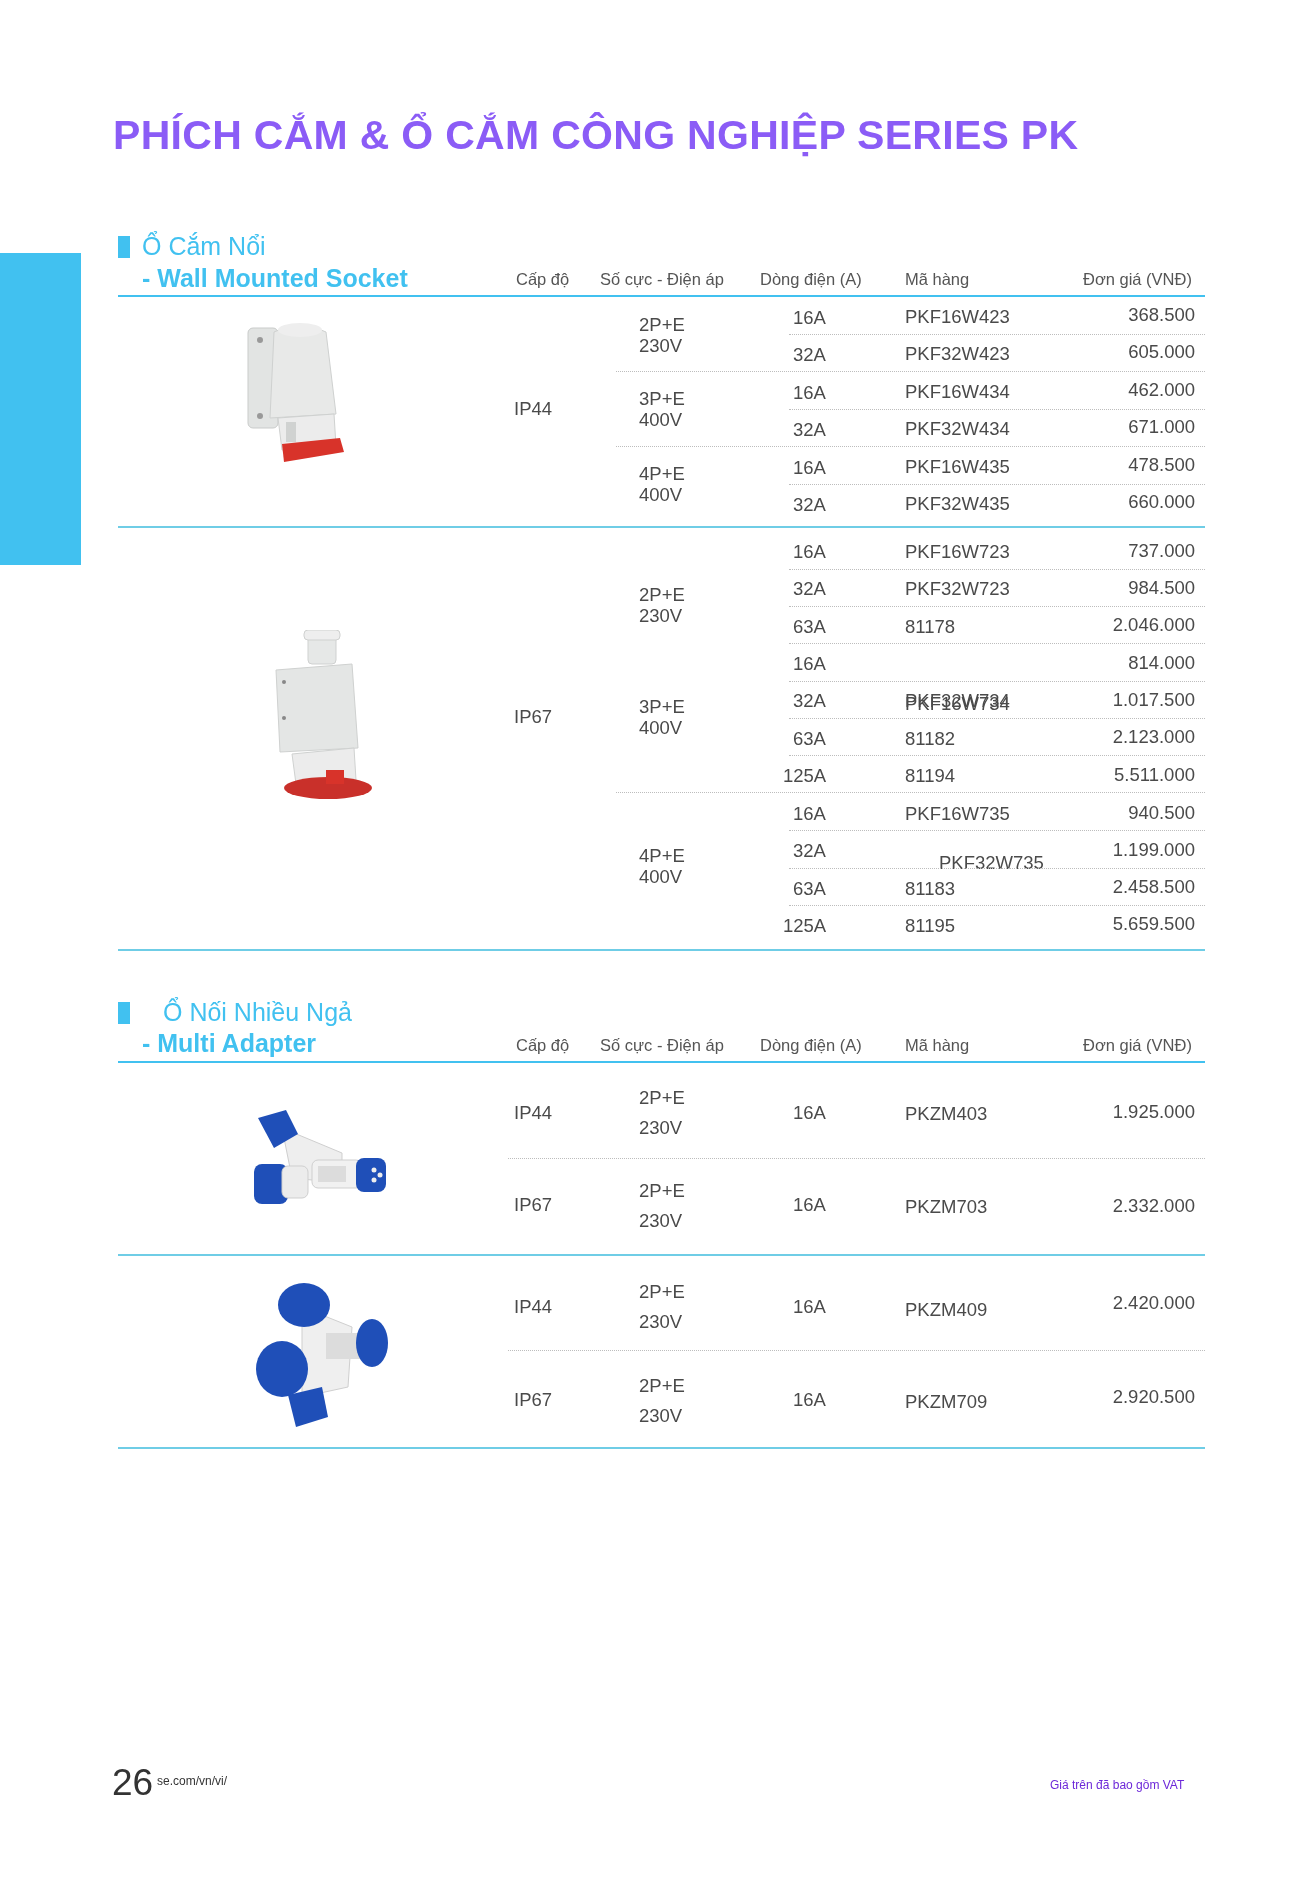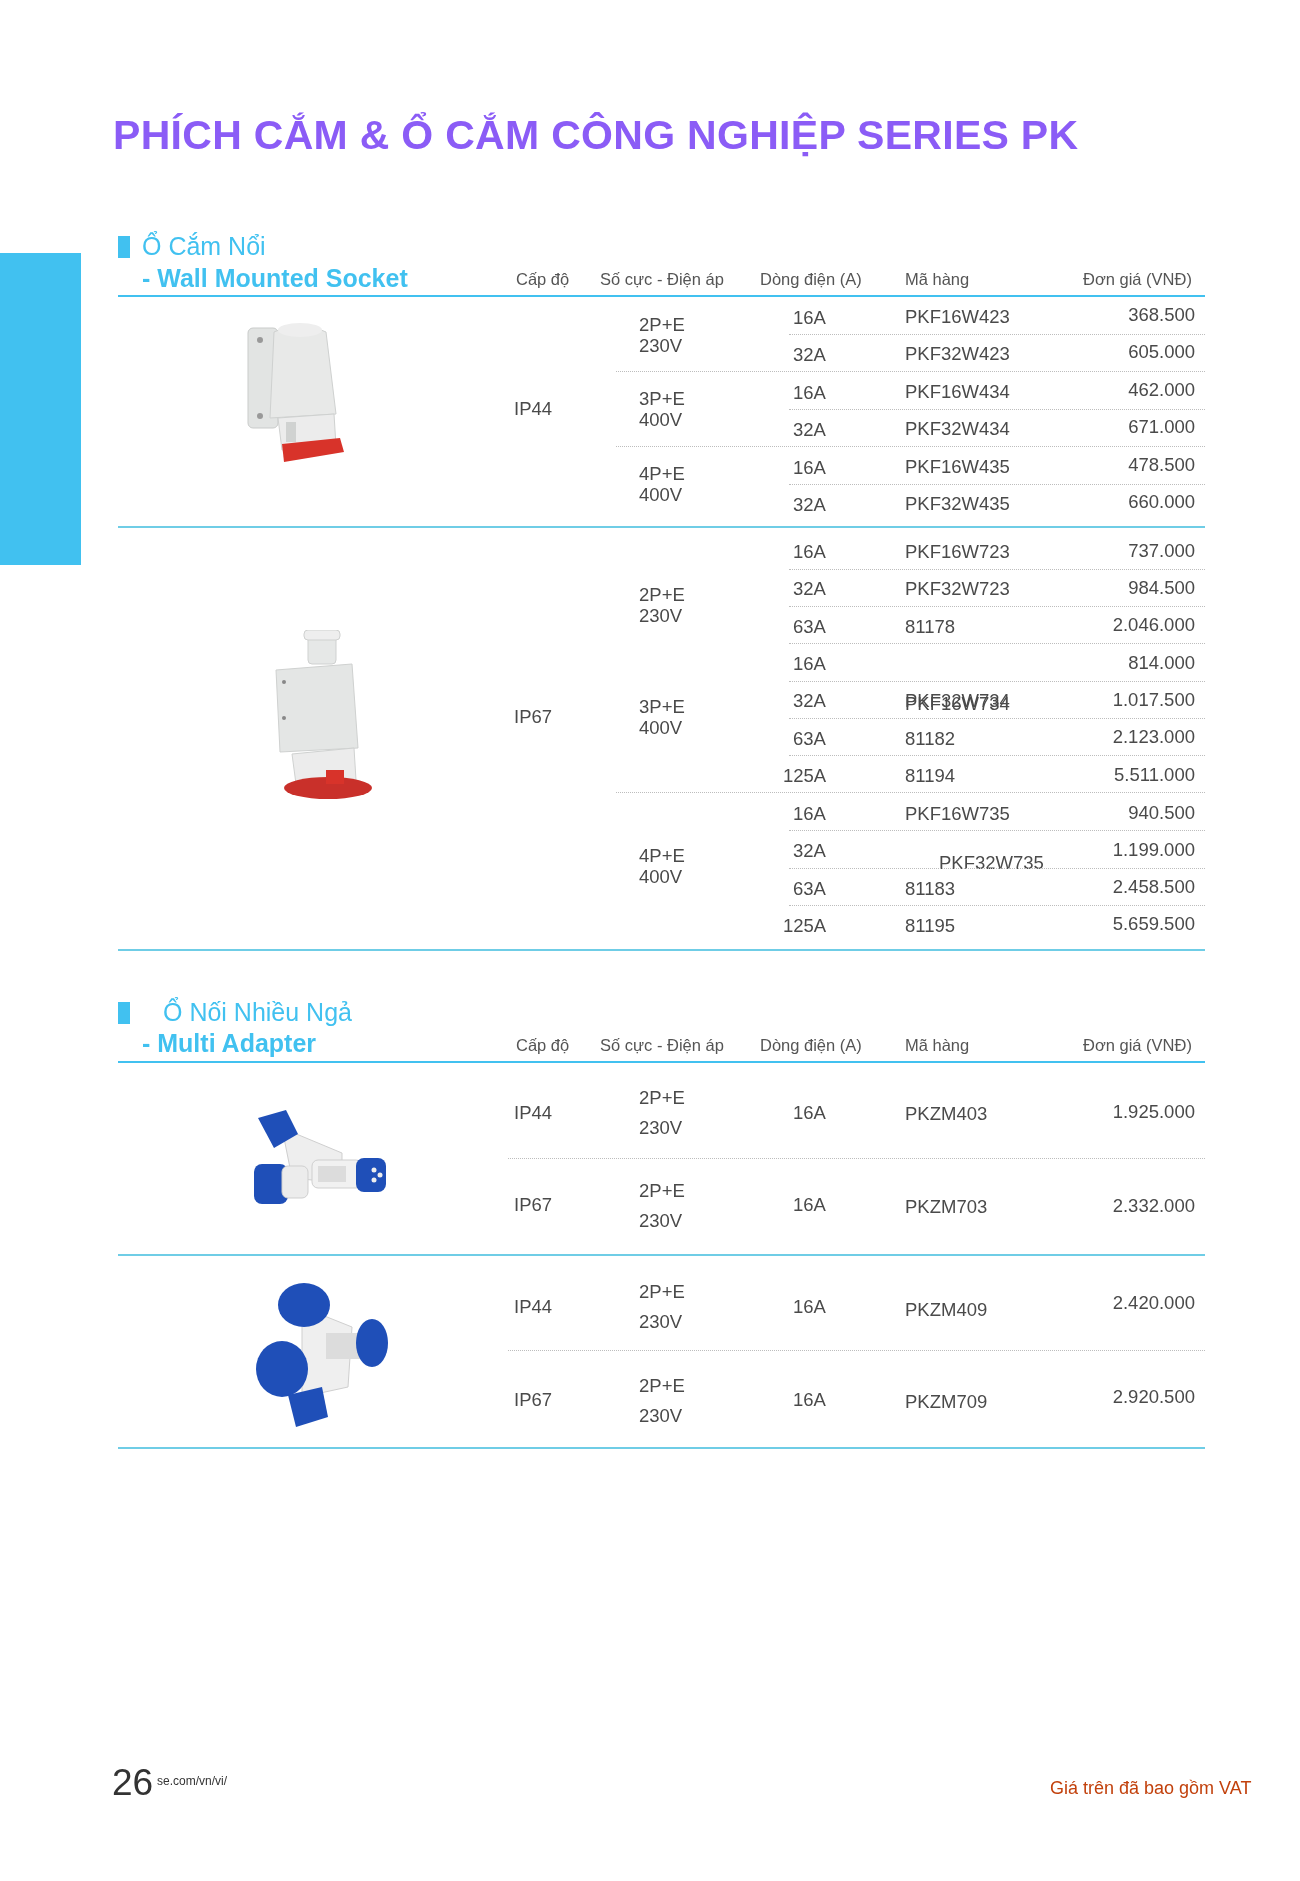--- a/index.html
+++ b/index.html
@@ -12,21 +12,21 @@
   .sec-title-vi { font-size:25px; color:#41c1f0; white-space:nowrap; }
   .sec-title-en { font-size:25px; font-weight:bold; color:#41c1f0; white-space:nowrap; }
   .col-head { font-size:16.5px; color:#555; white-space:nowrap; }
   .rule { left:118px; width:1087px; height:2px; background:#6fcde6; }
   .rule.head { background:#41c1f0; }
   .dots { height:0; border-top:1.5px dotted #bdbdbd; }
   .cell { font-size:18.5px; color:#4a4a4a; white-space:nowrap; line-height:22px; }
   .price { text-align:right; width:200px; }
   .foot-num { left:112px; top:1762px; font-size:37px; color:#333; }
   .foot-url { left:157px; top:1774px; font-size:12px; color:#333; }
-  .foot-vat { left:1050px; top:1778px; font-size:18px; color:#c2410c; }
+  .foot-vat { left:1050px; top:1778px; font-size:12px; color:#6d28d9; }
   .prod { position:absolute; }
 </style>
 </head>
 <body>
 
 <div class="abs side-tab"></div>
 
 <div class="abs page-title">PHÍCH CẮM &amp; Ổ CẮM CÔNG NGHIỆP SERIES PK</div>
 
 <div class="abs sec-mark" style="left:118px;top:236px;"></div>

